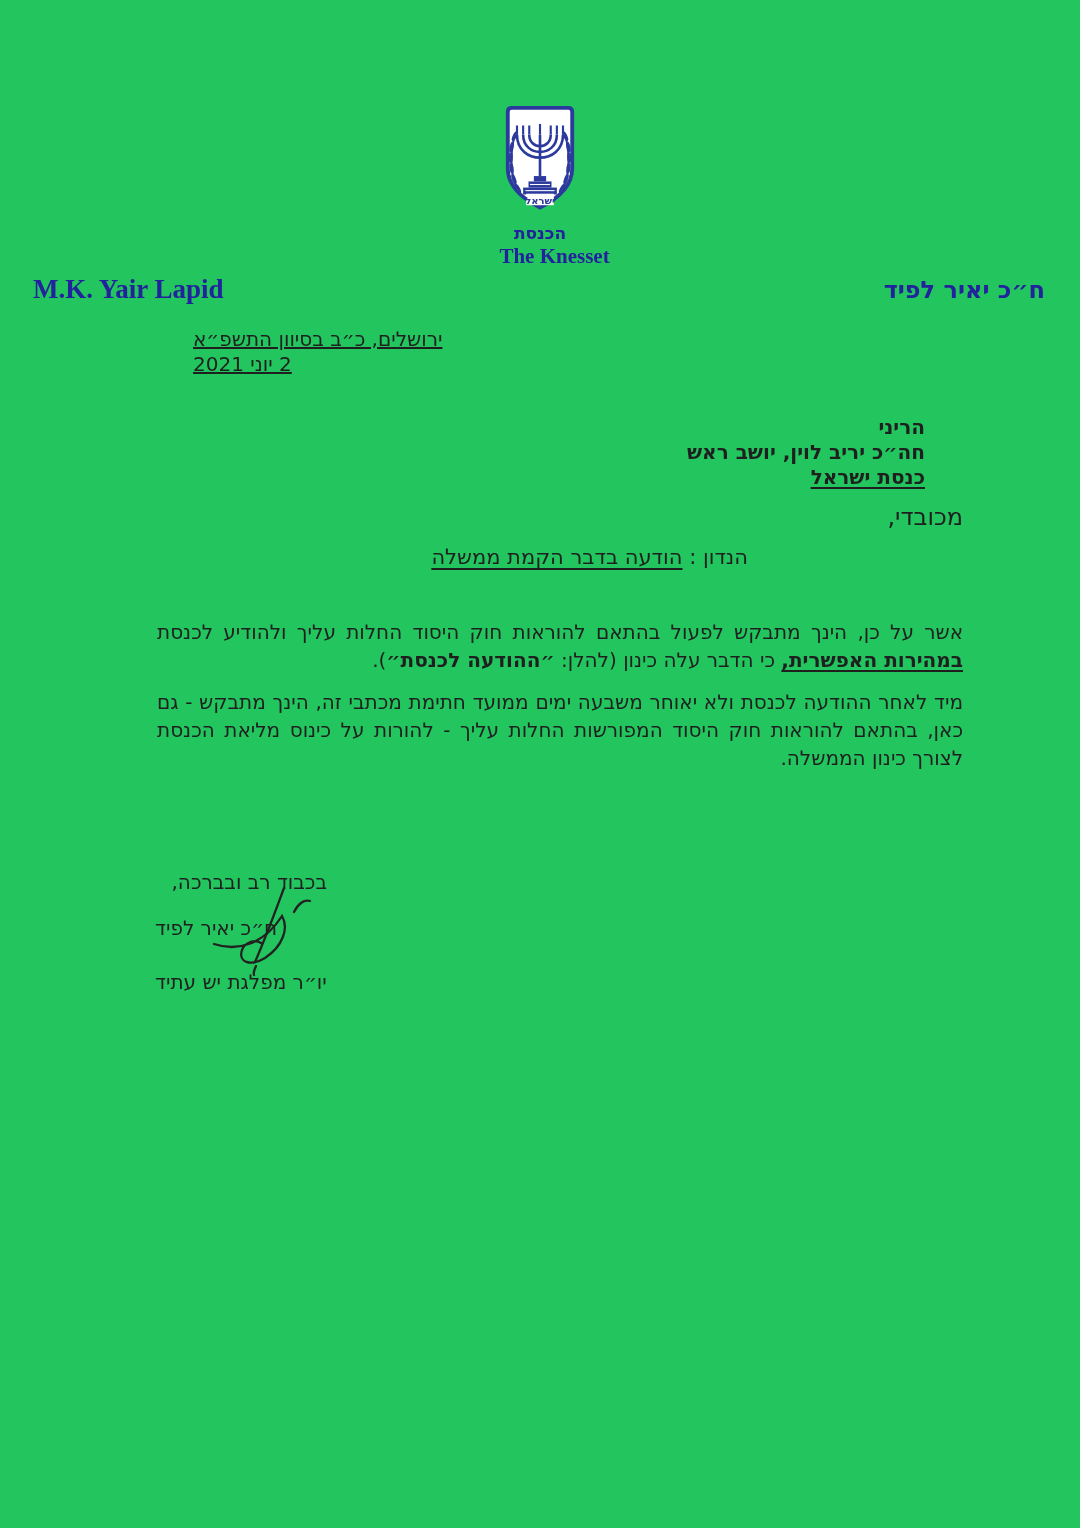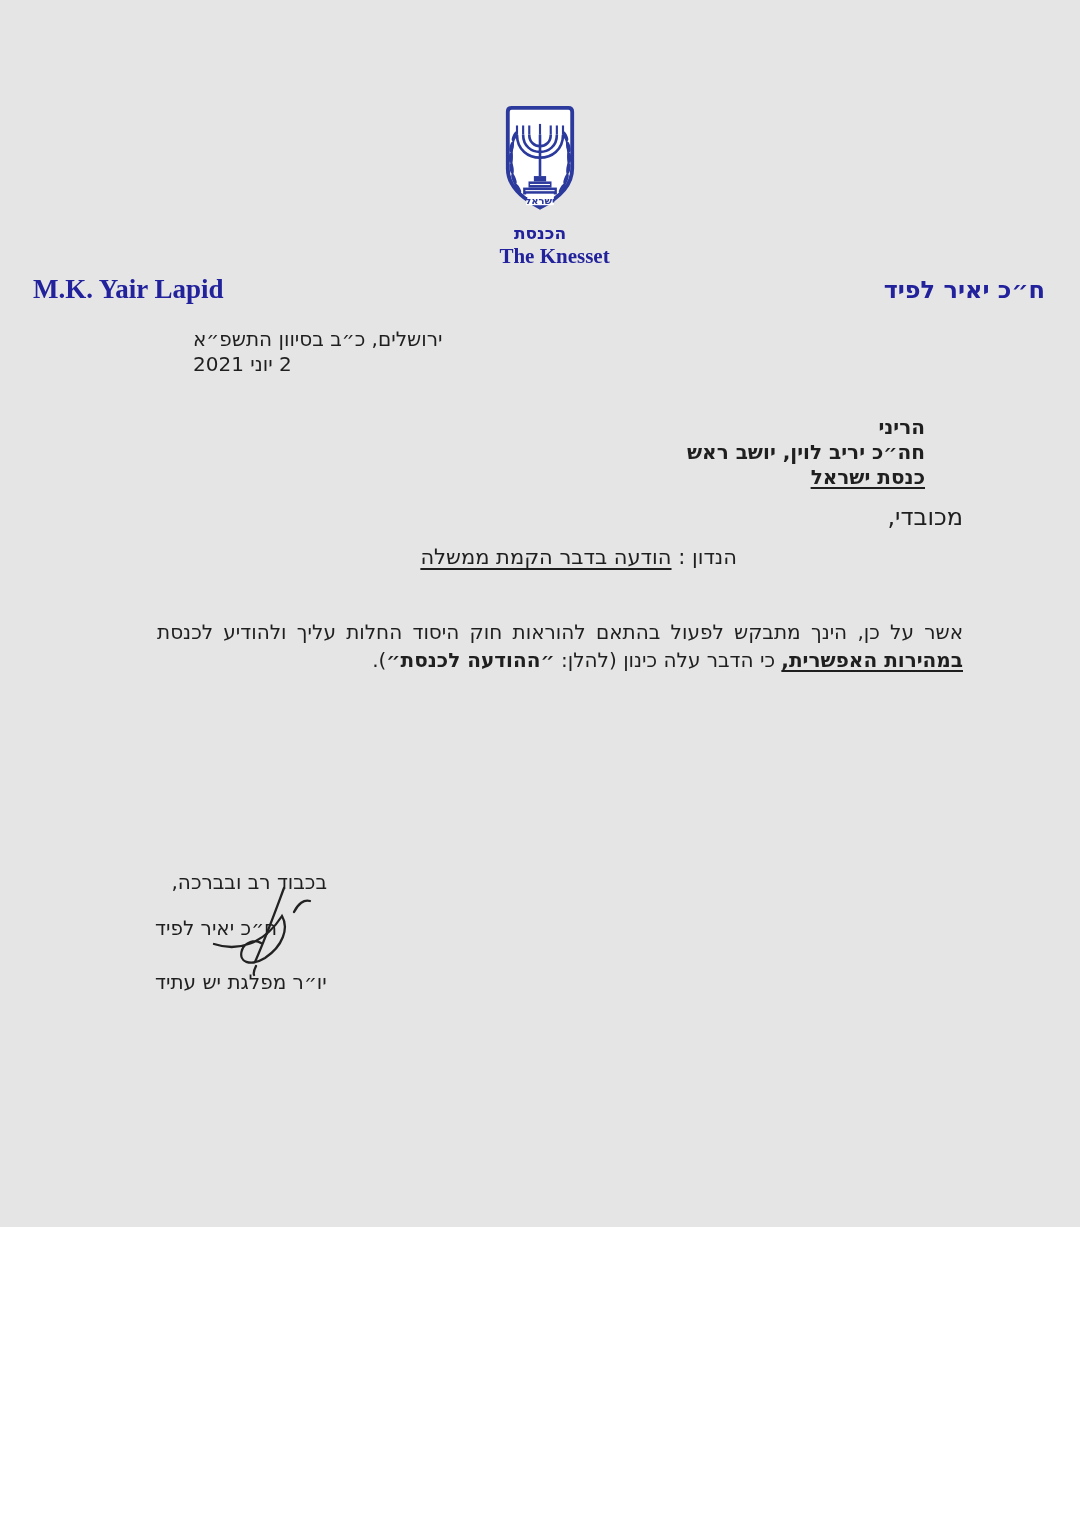--- a/index.html
+++ b/index.html
@@ -4,22 +4,22 @@
 <style>
   :root{
     --emblem:#2b3a9c;
     --navy:#22229c;
     --ink:#1f1f1f;
   }
   *{margin:0;padding:0;box-sizing:border-box;}
   html,body{background:#ffffff;}
   .page{
     position:relative;
-    width:1080px;height:1227px;
-    background:#e5e5e5;
+    width:1080px;height:1528px;
+    background:#22c55e;
     font-family:"DejaVu Sans",sans-serif;
     color:var(--ink);
     overflow:hidden;
   }
   
   .emblem-block{
     position:absolute;top:104px;left:0;right:0;
     text-align:center;line-height:1.05;
   }
   .emblem-he{
@@ -39,36 +39,36 @@
   }
   .name-he{
     position:absolute;top:276px;right:35px;
     color:var(--navy);font-weight:bold;font-size:24px;
     direction:rtl;
   }
   
   .date-block{
     position:absolute;top:327px;left:193px;
     direction:rtl;text-align:left;
-    font-size:20px;line-height:25px;
+    font-size:20px;line-height:25px;text-decoration:underline;
   }
   
   .recipient-block{
     position:absolute;top:415px;right:155px;
     direction:rtl;text-align:right;
     font-weight:bold;font-size:20px;line-height:25px;
   }
   .recipient-block .org{text-decoration:underline;text-underline-offset:3px;}
   .greeting{
     position:absolute;top:503px;right:117px;
     direction:rtl;font-size:24px;
   }
   
   .subject{
-    position:absolute;top:545px;right:343px;
+    position:absolute;top:545px;right:332px;
     direction:rtl;font-size:21px;white-space:nowrap;
   }
   .subject .subject-text{text-decoration:underline;text-underline-offset:4px;}
   
   .body-text{
     position:absolute;top:597px;right:117px;width:806px;
     direction:rtl;text-align:justify;
     font-size:20px;line-height:28px;
   }
   .body-text p{margin:0;}
@@ -171,20 +171,21 @@
     <div class="org">כנסת ישראל</div>
   </div>
   <div class="greeting">מכובדי,</div>
 
   <div class="subject">
     <span>הנדון</span><span> : </span><span class="subject-text">הודעה בדבר הקמת ממשלה</span>
   </div>
 
   <div class="body-text">
     <p class="p2"><span>אשר על כן, הינך מתבקש לפעול בהתאם להוראות חוק היסוד החלות עליך ולהודיע לכנסת </span><span class="bu">במהירות האפשרית,</span><span> כי הדבר עלה כינון (להלן: </span><span class="b">״ההודעה לכנסת״</span><span>).</span></p>
+    <p class="p3"><span>מיד לאחר ההודעה לכנסת ולא יאוחר משבעה ימים ממועד חתימת מכתבי זה, הינך מתבקש - גם כאן, בהתאם להוראות חוק היסוד המפורשות החלות עליך - להורות על כינוס מליאת הכנסת לצורך כינון הממשלה.</span></p>
   </div>
 
   <div class="closing-salute">בכבוד רב ובברכה,</div>
   <div class="signature-name">ח״כ יאיר לפיד</div>
   <svg class="signature-scrawl" viewBox="0 0 150 95">
     <g fill="none" stroke="#222222" stroke-width="2.3" stroke-linecap="round">
       <path d="M86,6 C80,22 70,50 57,80"></path>
       <path d="M16,62 C40,70 66,62 84,34 C91,46 85,64 67,76 C52,85 40,80 44,68 C47,60 57,57 63,61"></path>
       <path d="M58,84 C56,88 55,90 56,93"></path>
       <path d="M96,30 C100,22 106,17 112,19"></path>

